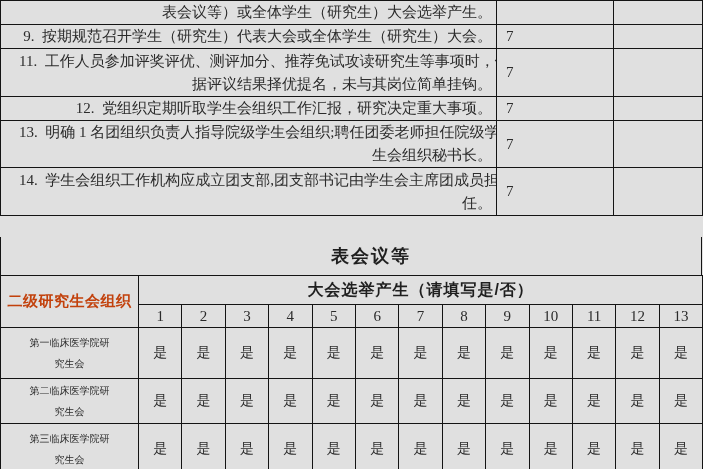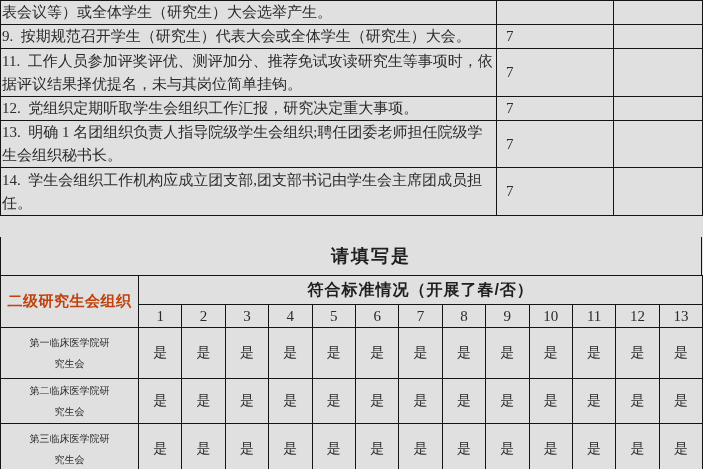--- a/index.html
+++ b/index.html
@@ -11,23 +11,24 @@
   }
   .doc { position: relative; width: 703px; height: 469px; }
 
   table { border-collapse: collapse; table-layout: fixed; background: #e0e0e0; }
   td { border: 1px solid #141414; box-sizing: border-box; overflow: hidden; }
 
   
   .upper { position: absolute; top: 0; left: 0; width: 702px; }
   .upper td.text {
     font-size: 15px; line-height: 23px;
-    padding: 0 4px 0 1px;
+    padding: 0 4px 0 18px;
     white-space: pre;
     vertical-align: middle;
+    text-align: right;
   }
   .upper td.score {
     font-size: 15px; padding-left: 9px; vertical-align: middle;
   }
   .upper td.notes { }
 
   
   .band {
     position: absolute; top: 237px; left: 0; width: 702px; height: 38px;
     box-sizing: border-box;
@@ -95,21 +96,21 @@
     </tr>
     <tr style="height:48px">
       <td class="text">14.  学生会组织工作机构应成立团支部,团支部书记由学生会主席团成员担
 任。</td>
       <td class="score">7</td>
       <td class="notes"></td>
     </tr>
   </tbody>
     </table>
 
-  <div class="band">请填写是</div>
+  <div class="band">表会议等</div>
 
   <table class="lower">
     <colgroup>
       <col style="width:138px">
       <col style="width:43.4px">
         <col style="width:43.4px">
         <col style="width:43.4px">
         <col style="width:43.4px">
       <col style="width:43.4px">
         <col style="width:43.4px">
@@ -117,21 +118,21 @@
         <col style="width:43.4px">
       <col style="width:43.4px">
         <col style="width:43.4px">
         <col style="width:43.4px">
         <col style="width:43.4px">
       <col style="width:43.4px">
     </colgroup>
     <tbody>
         <tr style="height:29px">
       <td class="orghdr" rowspan="2">二级研究生会组织</td>
-      <td class="hdr" colspan="13">符合标准情况（开展了春/否）</td>
+      <td class="hdr" colspan="13">大会选举产生（请填写是/否）</td>
     </tr>
     <tr style="height:23px">
       <td class="num">1</td>
       <td class="num">2</td>
       <td class="num">3</td>
       <td class="num">4</td>
       <td class="num">5</td>
       <td class="num">6</td>
       <td class="num">7</td>
       <td class="num">8</td>

